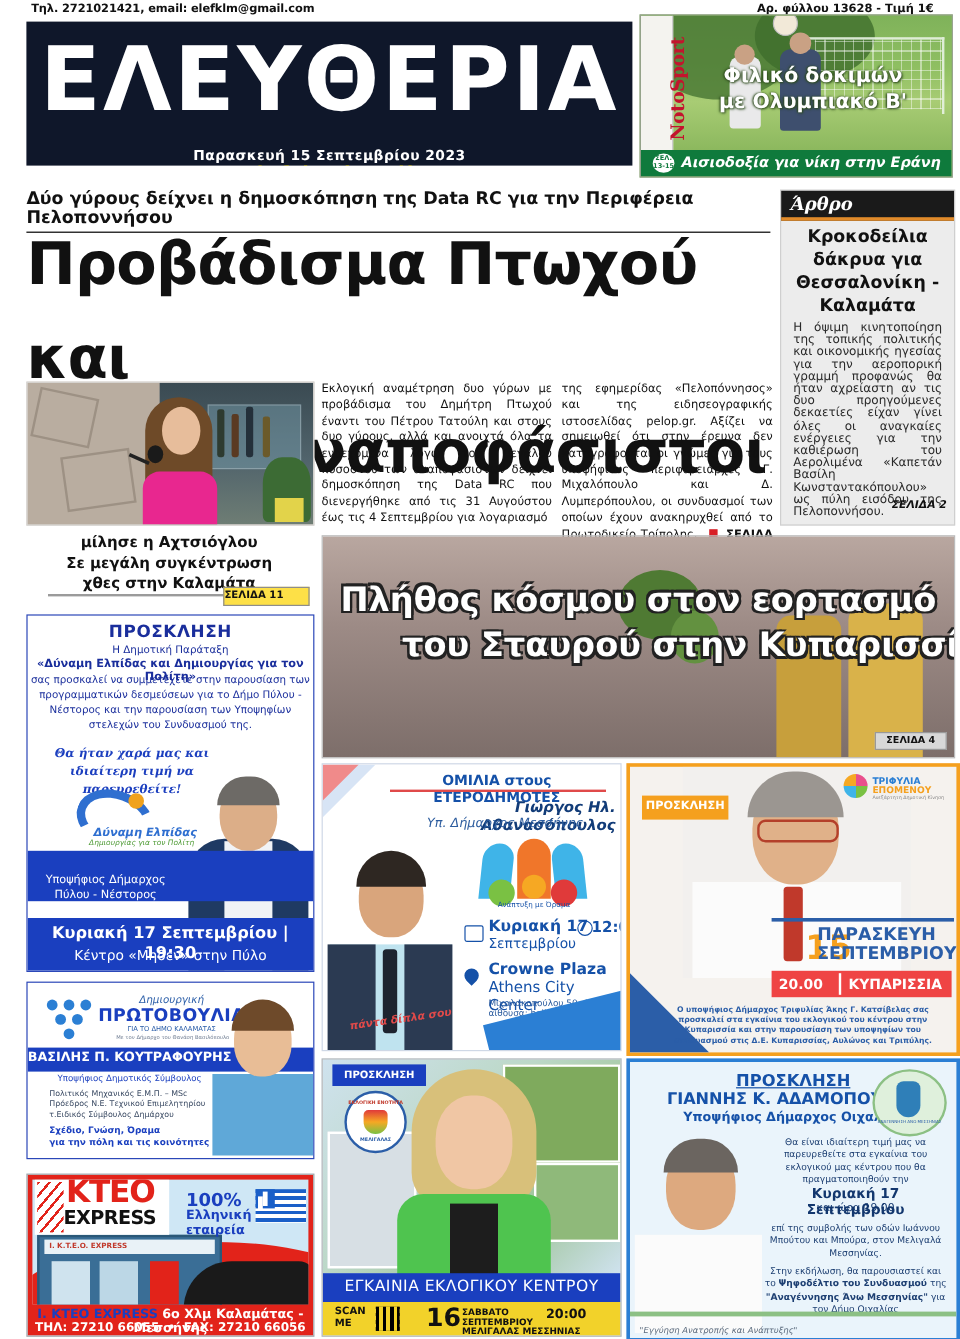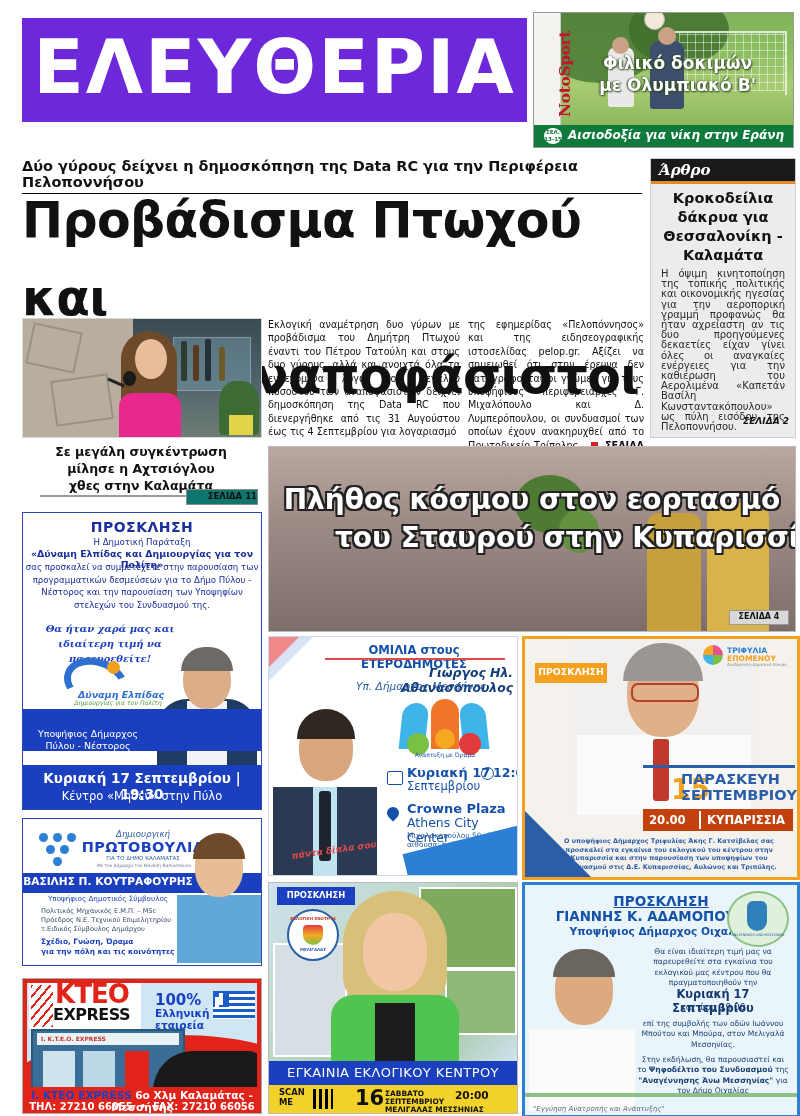--- a/index.html
+++ b/index.html
@@ -4,21 +4,21 @@
 <style>
   html,body{margin:0;padding:0;background:#ffffff;}
   body{width:800px;height:1116px;font-family:"DejaVu Sans","Liberation Sans",sans-serif;color:#111;overflow:hidden;position:relative;}
   .page{position:relative;width:800px;height:1116px;background:#fff;}
 
   
   .topline{position:absolute;left:0;top:2px;width:800px;height:16px;}
   .topline .tl-left{position:absolute;left:26px;top:0;font-size:9.5px;font-weight:bold;letter-spacing:-.1px;}
   .topline .tl-right{position:absolute;right:22px;top:0;font-size:9.5px;font-weight:bold;}
 
-  .masthead{position:absolute;left:22px;top:18px;width:505px;height:104px;background:#6d28d9;overflow:hidden;}
+  .masthead{position:absolute;left:22px;top:18px;width:505px;height:120px;background:#0f172a;overflow:hidden;}
   .mh-title{position:absolute;left:0;top:4px;width:505px;text-align:center;color:#fff;
     font-family:"DejaVu Sans","Liberation Sans",sans-serif;font-weight:bold;font-size:74px;
     letter-spacing:2px;line-height:90px;white-space:nowrap;}
   .mh-date{position:absolute;left:0;top:104px;width:505px;text-align:center;color:#fff;font-size:11.5px;font-weight:bold;letter-spacing:.4px;}
   .mh-site{position:absolute;left:0;top:117px;width:505px;text-align:center;color:#ffe400;font-size:15px;font-weight:bold;letter-spacing:2.2px;}
 
   
   .sportad{position:absolute;left:533px;top:12px;width:259px;height:134px;border:1px solid #9a9a9a;overflow:hidden;background:#7fbf4f;}
   .sa-photo{position:absolute;left:0;top:0;width:259px;height:112px;
     background:linear-gradient(180deg,#7fb25a 0%,#8fbf62 38%,#a8cc74 64%,#8cb85e 100%);overflow:hidden;}
@@ -73,22 +73,22 @@
   .lp-bot4{position:absolute;left:196px;top:28px;width:6px;height:34px;background:#6b5a2a;border-radius:2px;}
   .lp-plant{position:absolute;left:196px;top:62px;width:40px;height:54px;background:#3c6b34;border-radius:40% 40% 10% 10%;}
   .lp-pot{position:absolute;left:206px;top:96px;width:24px;height:20px;background:#e2d34a;}
   .lp-hair{position:absolute;left:98px;top:12px;width:56px;height:104px;background:#6e4a28;border-radius:28px 28px 14px 14px;}
   .lp-face{position:absolute;left:112px;top:20px;width:32px;height:40px;border-radius:50%;background:#e7bd9b;}
   .lp-dress{position:absolute;left:96px;top:74px;width:62px;height:44px;background:#e8278f;border-radius:14px 14px 0 0;}
   .lp-mic{position:absolute;left:100px;top:52px;width:13px;height:15px;border-radius:50%;background:#1a1a1a;}
   .lp-micst{position:absolute;left:84px;top:62px;width:18px;height:3px;background:#222;transform:rotate(24deg);}
   .caption{position:absolute;left:22px;top:443px;width:238px;text-align:center;font-size:12.5px;font-weight:bold;line-height:17px;}
   .cap-rule{position:absolute;left:40px;top:495px;width:158px;height:2px;background:#9b9b9b;}
-  .cap-page{position:absolute;left:186px;top:489px;width:70px;height:14px;border:1px solid #8d8d8d;background:#0f766e;
-    font-size:8.5px;font-weight:bold;text-align:right;line-height:13px;}
+  .cap-page{position:absolute;left:186px;top:489px;width:70px;height:14px;border:1px solid #8d8d8d;background:#fde047;
+    font-size:8.5px;font-weight:bold;text-align:left;line-height:13px;}
 
   
   .inv1{position:absolute;left:22px;top:512px;width:238px;height:296px;border:1px solid #2b47b8;background:#fff;overflow:hidden;}
   .inv1 .hd{position:absolute;left:0;top:6px;width:238px;text-align:center;font-size:14px;font-weight:bold;color:#1a2e9c;letter-spacing:.5px;}
   .inv1 .l1{position:absolute;left:0;top:24px;width:238px;text-align:center;font-size:8.6px;color:#1a2e9c;}
   .inv1 .l2{position:absolute;left:0;top:35px;width:238px;text-align:center;font-size:9.4px;font-weight:bold;color:#1a2e9c;}
   .inv1 .l3{position:absolute;left:0;top:48px;width:238px;text-align:center;font-size:8.6px;color:#1a2e9c;line-height:12.6px;}
   .inv1 .hand{position:absolute;left:12px;top:108px;width:150px;text-align:center;font-size:10px;font-style:italic;font-weight:bold;
     color:#1c3fbf;line-height:15px;font-family:"DejaVu Serif","Liberation Serif",serif;}
   .inv1 .logo{position:absolute;left:34px;top:146px;width:108px;height:48px;}
@@ -171,21 +171,21 @@
   .inv2 .logo{position:absolute;right:8px;top:6px;width:86px;height:22px;}
   .inv2 .logo .ic{position:absolute;left:0;top:0;width:20px;height:20px;border-radius:50%;
     background:conic-gradient(#e94f8c 0 25%,#7ac143 25% 50%,#3fb4e8 50% 75%,#f6a823 75% 100%);}
   .inv2 .logo .t1{position:absolute;left:24px;top:1px;font-size:7.6px;font-weight:bold;color:#2b7fd4;}
   .inv2 .logo .t2{position:absolute;left:24px;top:9px;font-size:7.6px;font-weight:bold;color:#f5a01e;}
   .inv2 .logo .t3{position:absolute;left:24px;top:17px;font-size:4px;color:#888;}
   .inv2 .dline{position:absolute;left:118px;top:126px;width:152px;height:3px;background:#2b5ea8;}
   .inv2 .dnum{position:absolute;left:122px;top:134px;font-size:28px;font-weight:bold;color:#f5a01e;margin-left:24px;}
   .inv2 .dd1{position:absolute;left:156px;top:132px;font-size:14.5px;font-weight:bold;color:#2b5ea8;}
   .inv2 .dd2{position:absolute;left:156px;top:148px;font-size:14.5px;font-weight:bold;color:#2b5ea8;}
-  .inv2 .tbar{position:absolute;left:118px;top:170px;width:150px;height:22px;background:#c2410c;}
+  .inv2 .tbar{position:absolute;left:118px;top:170px;width:150px;height:22px;background:#ef4444;}
   .inv2 .tbar .tt{position:absolute;left:6px;top:4px;font-size:11.6px;font-weight:bold;color:#fff;}
   .inv2 .tbar .sep{position:absolute;left:56px;top:2px;width:2px;height:18px;background:#fff;}
   .inv2 .tbar .pl{position:absolute;left:64px;top:4px;font-size:11.6px;font-weight:bold;color:#fff;}
   .inv2 .corner{position:absolute;left:0;bottom:0;width:0;height:0;border-bottom:66px solid #2b5ea8;border-right:66px solid transparent;}
   .inv2 .fine{position:absolute;left:24px;top:198px;width:240px;text-align:center;font-size:6.4px;line-height:8.6px;
     font-weight:bold;color:#2b5ea8;}
 
   
   .proto{position:absolute;left:22px;top:818px;width:238px;height:146px;border:1px solid #2b47b8;background:#fff;overflow:hidden;}
   .proto .lg{position:absolute;left:16px;top:14px;width:40px;height:34px;}
@@ -284,20 +284,24 @@
   .kteo .car{position:absolute;right:-6px;top:68px;width:110px;height:40px;background:#1a1a1a;border-radius:40px 14px 0 0;}
   .kteo .f1{position:absolute;left:0;top:110px;width:238px;text-align:center;font-size:10.6px;font-weight:bold;color:#fff;}
   .kteo .f1 b{color:#1a3fbf;}
   .kteo .f2{position:absolute;left:0;top:122px;width:238px;text-align:center;font-size:10px;font-weight:bold;color:#fff;}
 </style>
 </head>
 <body>
 
 <div class="page">
 
+  <div class="topline">
+    <div class="tl-left">Τηλ. 2721021421, email: elefklm@gmail.com</div>
+    <div class="tl-right">Αρ. φύλλου 13628 - Τιμή 1€</div>
+  </div>
 
   <div class="masthead">
     <div class="mh-title">ΕΛΕΥΘΕΡΙΑ</div>
     <div class="mh-date">Παρασκευή 15 Σεπτεμβρίου 2023</div>
     <div class="mh-site">www.eleftheriaonline.gr</div>
   </div>
 
   <div class="sportad">
     <div class="sa-photo">
       <div class="sa-tree"></div>
@@ -345,22 +349,22 @@
     <div class="lp-bot4"></div>
     <div class="lp-plant"></div>
     <div class="lp-pot"></div>
     <div class="lp-hair"></div>
     <div class="lp-face"></div>
     <div class="lp-dress"></div>
     <div class="lp-micst"></div>
     <div class="lp-mic"></div>
   </div>
   <div class="caption">
+    <div>μίλησε η Αχτσιόγλου</div>
     <div>Σε μεγάλη συγκέντρωση</div>
-    <div>μίλησε η Αχτσιόγλου</div>
     <div>χθες στην Καλαμάτα</div>
   </div>
   <div class="cap-rule"></div>
   <div class="cap-page">ΣΕΛΙΔΑ 11</div>
 
   <div style="position:absolute;left:268px;top:318px;width:192px;font-size:9.6px;line-height:13.4px;text-align:justify;">Εκλογική αναμέτρηση δυο γύρων με προβάδισμα του Δημήτρη Πτωχού έναντι του Πέτρου Τατούλη και στους δυο γύρους, αλλά και ανοιχτά όλα τα ενδεχόμενα λόγω του μεγάλου ποσοστού των αναποφάσιστων δείχνει δημοσκόπηση της Data RC που διενεργήθηκε από τις 31 Αυγούστου έως τις 4 Σεπτεμβρίου για λογαριασμό</div>
   <div style="position:absolute;left:468px;top:318px;width:176px;font-size:9.6px;line-height:13.4px;text-align:justify;">
     <span>της εφημερίδας «Πελοπόννησος» και της ειδησεογραφικής ιστοσελίδας pelop.gr. Αξίζει να σημειωθεί ότι στην έρευνα δεν καταγράφονται οι γνώμες για τους υποψήφιους περιφερειάρχες Γ. Μιχαλόπουλο και Δ. Λυμπερόπουλου, οι συνδυασμοί των οποίων έχουν ανακηρυχθεί από το Πρωτοδικείο Τρίπολης.</span>
     <span style="display:inline-block;width:7px;height:7px;background:#d81f26;margin:0 3px 0 6px;"></span>
     <b>ΣΕΛΙΔΑ 6</b>

